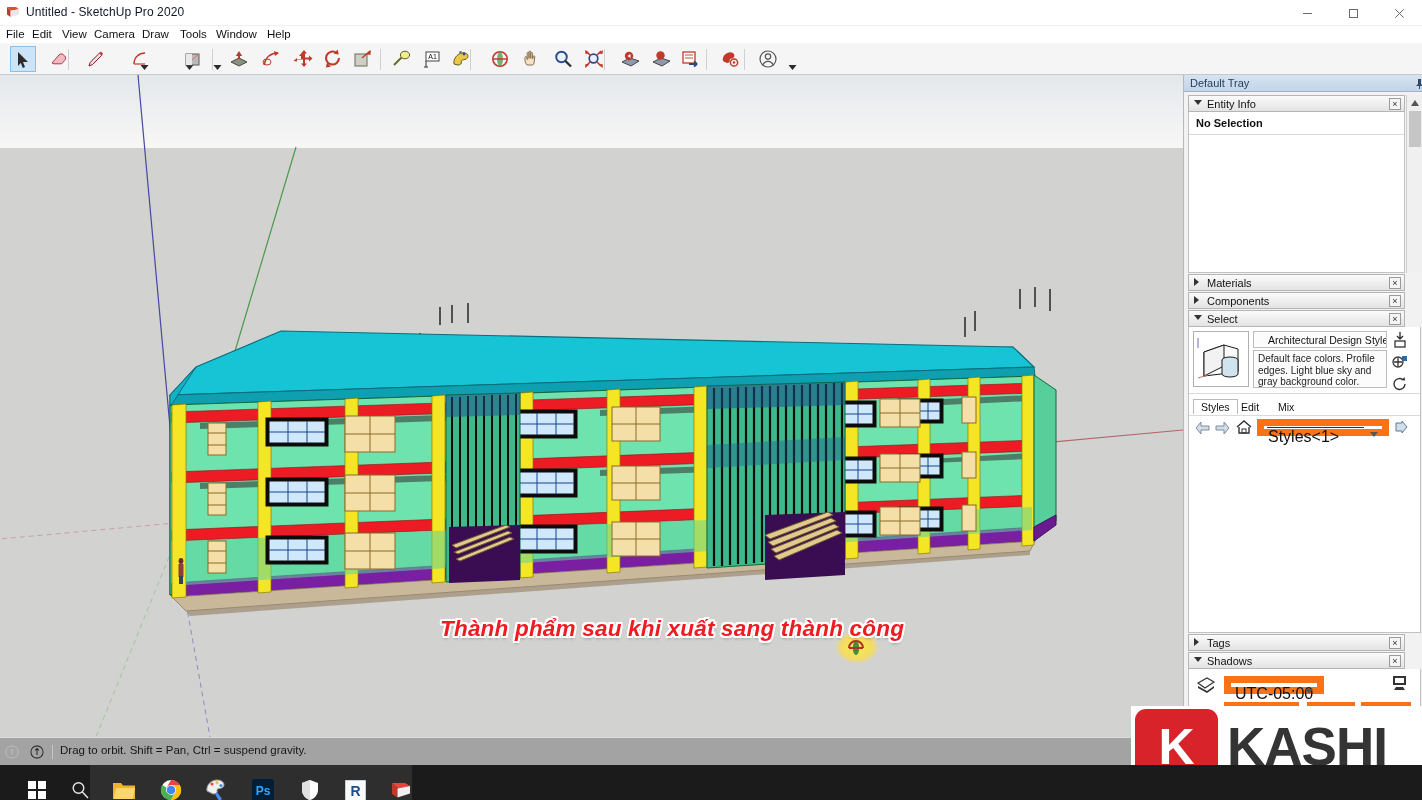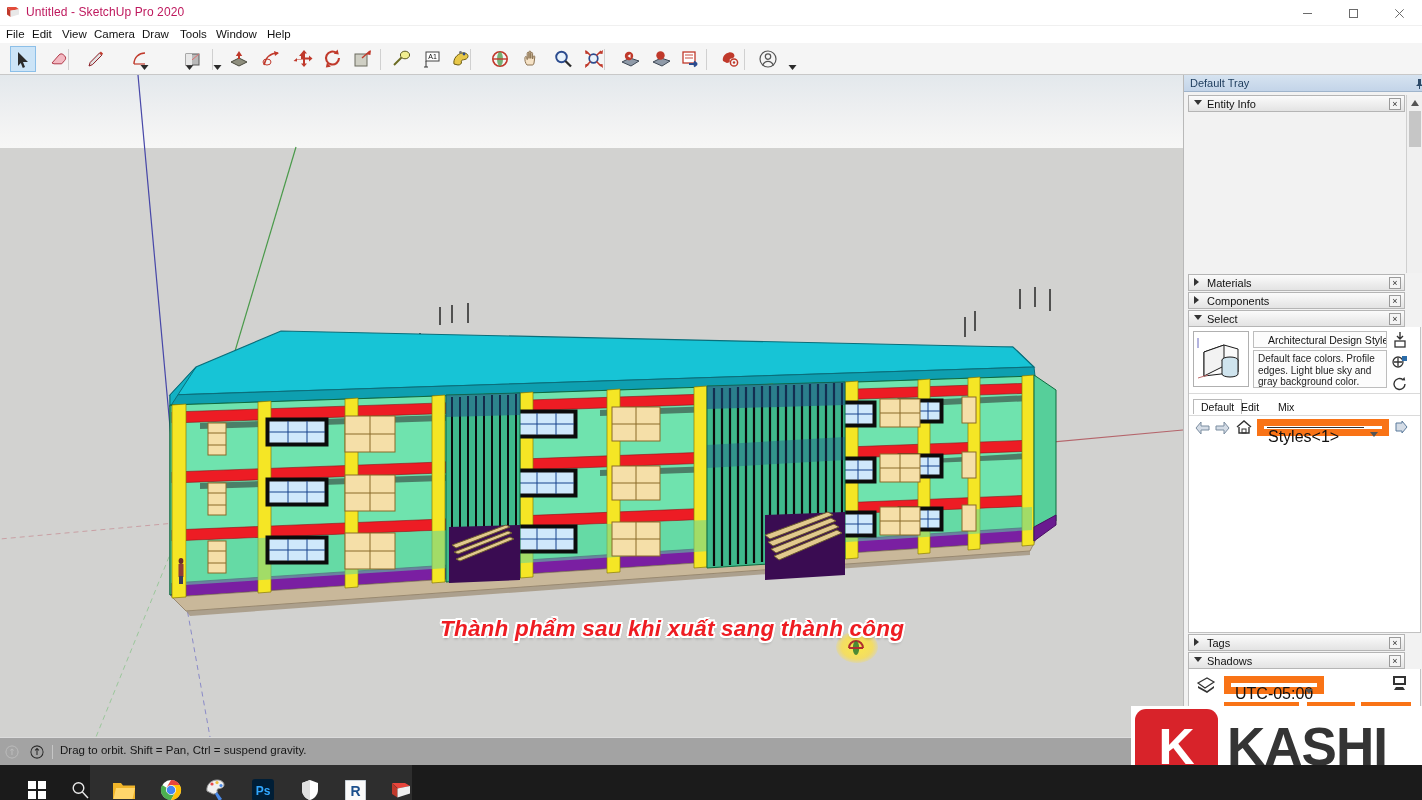--- a/index.html
+++ b/index.html
@@ -4,21 +4,21 @@
 <style>
   * { box-sizing: border-box; margin:0; padding:0; }
   html,body { width:1422px; height:800px; overflow:hidden; background:#fff;
     font-family:"Liberation Sans", sans-serif; }
   #app { position:relative; width:1422px; height:800px; }
 
   
   .titlebar { position:absolute; left:0; top:0; width:1422px; height:26px;
     background:#ffffff; border-bottom:1px solid #f0f0f0; }
   .tb-icon { position:absolute; left:5px; top:4px; width:16px; height:16px; }
-  .tb-title { position:absolute; left:26px; top:5px; font-size:12px; color:#be185d;
+  .tb-title { position:absolute; left:26px; top:5px; font-size:12px; color:#0f172a;
     letter-spacing:.1px; white-space:nowrap; }
   .wbtn { position:absolute; top:0; width:46px; height:26px; cursor:default;
     display:flex; align-items:center; justify-content:center; }
   .wbtn svg { display:block; }
   #w-min { right:92px; } #w-max { right:46px; } #w-close { right:0; }
 
   
   .menubar { position:absolute; left:0; top:26px; width:1422px; height:17px;
     background:#ffffff; }
   .menubar .mi { position:absolute; top:0; height:17px; font-size:11.5px;
@@ -644,20 +644,24 @@
           <path d="M4.5 7v3" stroke="#2d4a68"></path>
       </svg>
       <div class="tray-x"></div>
     </div>
 
     <div class="sect" style="top:20px">
       <span class="arw down"></span>
       <span class="lbl">Entity Info</span>
       <span class="cx">×</span>
     </div>
+    <div class="panel-body" style="top:37px; width:217px; height:161px;">
+      <div class="no-sel">No Selection</div>
+      <div class="hrule" style="top:22px"></div>
+    </div>
 
     <div class="scrollcol" style="top:20px; height:178px;">
       <div class="sc-up" style="top:0">
         <svg width="8" height="6" viewBox="0 0 8 6">
             <path d="M4 0l4 6H0z" fill="#555"></path>
           </svg>
       </div>
       <div class="sc-thumb" style="top:16px; height:36px;"></div>
     </div>
 
@@ -700,21 +704,21 @@
         <circle cx="6" cy="7" r="5" fill="none" stroke="#333" stroke-width="1.3"></circle>
         <path d="M6 3v8M2 7h8" stroke="#333" stroke-width="1.3"></path>
         <rect x="10" y="1" width="5" height="5" fill="#2b6ca8"></rect>
       </svg>
       <svg class="sm-ico" style="left:203px; top:50px;" width="15" height="14" viewBox="0 0 15 14">
         <path d="M13 7a5.5 5.5 0 1 1-2-4.3" fill="none" stroke="#333" stroke-width="1.4"></path>
         <path d="M12.4 0l.8 3.6-3.6-.4z" fill="#333"></path>
       </svg>
       <div class="hrule" style="top:66px"></div>
 
-      <div class="stab active" style="left:4px; top:72px;">Default</div>
+      <div class="stab active" style="left:4px; top:72px;">Styles</div>
       <div class="stab" style="left:45px; top:73px;">Edit</div>
       <div class="stab" style="left:82px; top:73px;">Mix</div>
       <div class="hrule" style="top:88px"></div>
 
       <svg class="sm-ico" style="left:6px; top:94px;" width="15" height="14" viewBox="0 0 15 14">
         <path d="M6 1L1 7l5 6V9h8V5H6z" fill="#d4dce6" stroke="#7b8da0"></path>
       </svg>
       <svg class="sm-ico" style="left:26px; top:94px;" width="15" height="14" viewBox="0 0 15 14">
         <path d="M9 1l5 6-5 6V9H1V5h8z" fill="#d4dce6" stroke="#7b8da0"></path>
       </svg>

